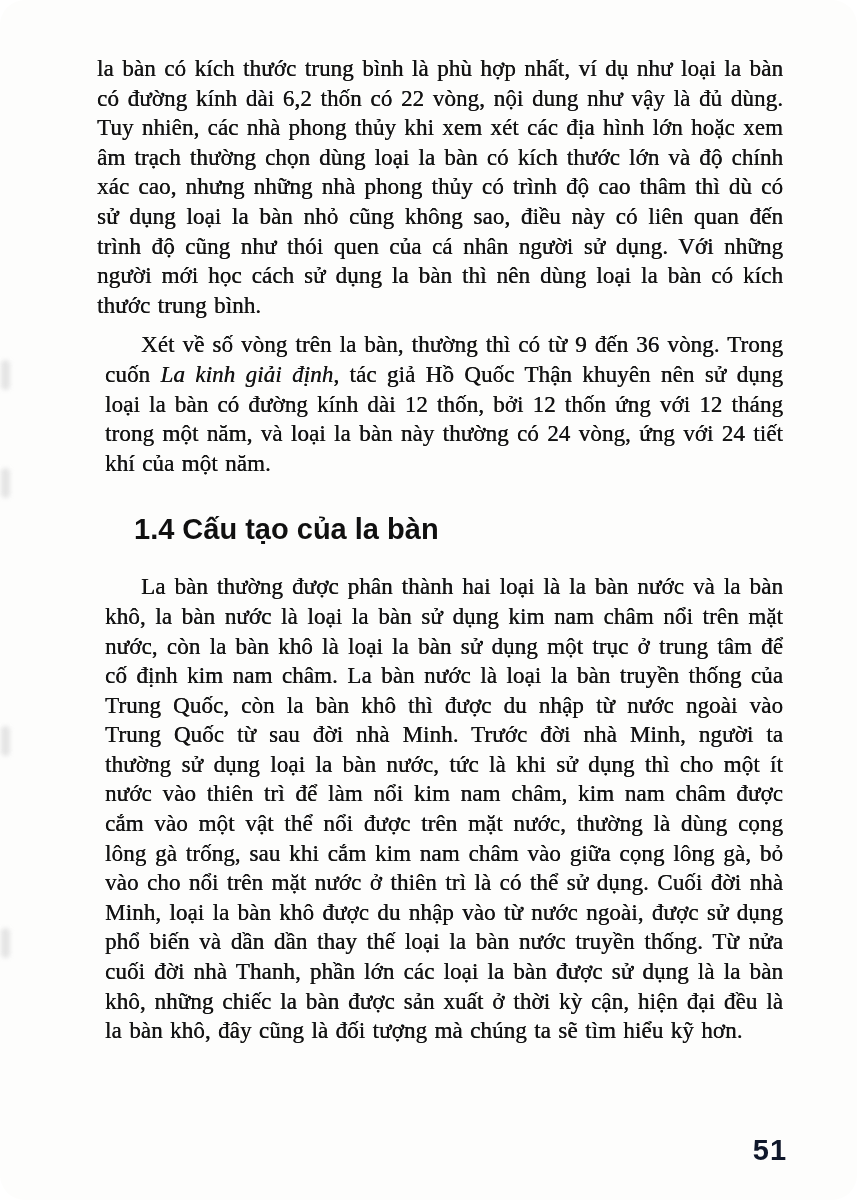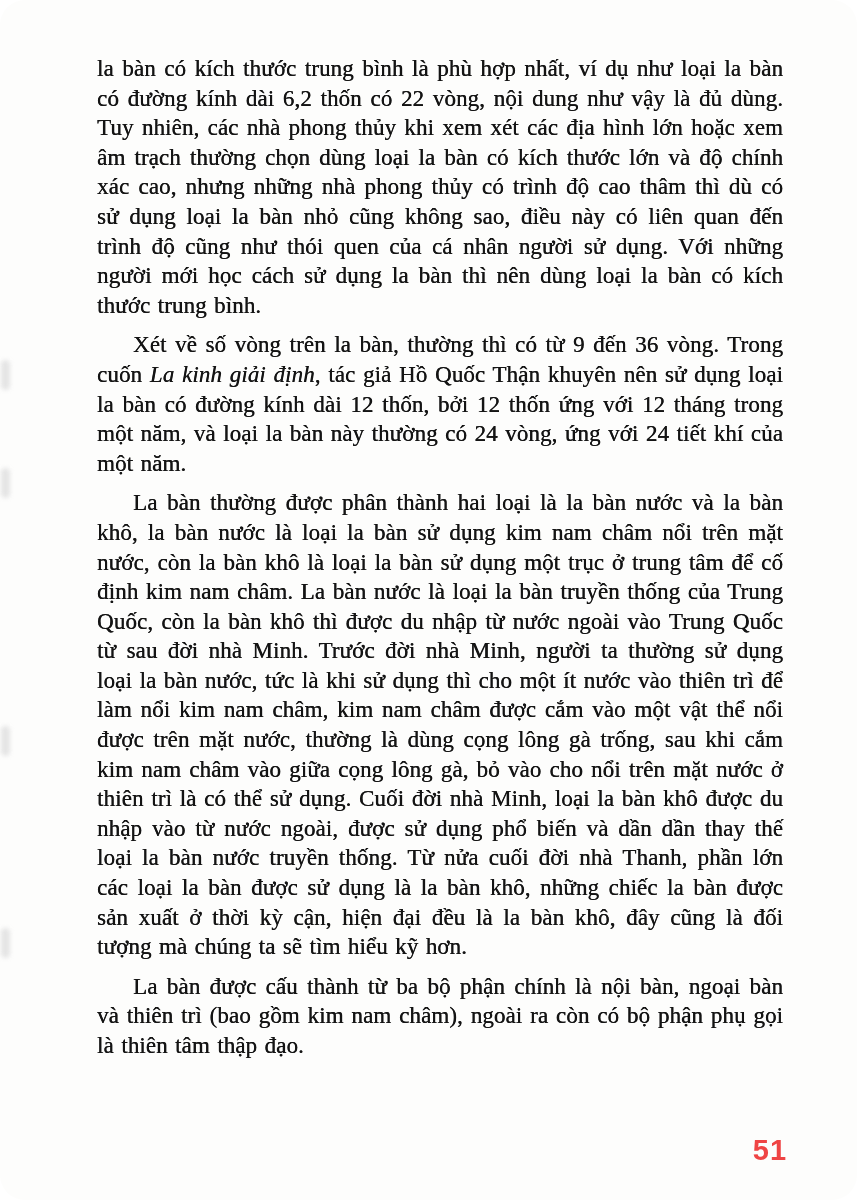--- a/index.html
+++ b/index.html
@@ -48,20 +48,21 @@
     letter-spacing: 0.1px;
     word-spacing: 1.5px;
     
     text-shadow: 0.35px 0 0 currentColor;
   }
   .para {
     margin: 0;
   }
   .para.indent {
     text-indent: 36px;
+    margin-left: 8px;
   }
   .para + .para {
     margin-top: 10px;
   }
   .section-heading {
     font-family: "Liberation Sans", "DejaVu Sans", sans-serif;
     font-weight: bold;
     font-size: 29px;
     line-height: 34px;
     margin: 34px 0 26px 0;
@@ -78,41 +79,41 @@
   .page-number {
     position: absolute;
     left: 746px;
     top: 1134px;
     width: 48px;
     text-align: center;
     font-family: "Liberation Sans", "DejaVu Sans", sans-serif;
     font-weight: bold;
     font-size: 29px;
     letter-spacing: 1px;
-    color: #ef4444;
+    color: #0f172a;
   }
 </style>
 </head>
 <body>
 
 <div class="page">
 
   <div class="scan-mark m1"></div>
   <div class="scan-mark m2"></div>
   <div class="scan-mark m3"></div>
   <div class="scan-mark m4"></div>
 
   <main class="text-block">
 
     <p class="para">la bàn có kích thước trung bình là phù hợp nhất, ví dụ như loại la bàn có đường kính dài 6,2 thốn có 22 vòng, nội dung như vậy là đủ dùng. Tuy nhiên, các nhà phong thủy khi xem xét các địa hình lớn hoặc xem âm trạch thường chọn dùng loại la bàn có kích thước lớn và độ chính xác cao, nhưng những nhà phong thủy có trình độ cao thâm thì dù có sử dụng loại la bàn nhỏ cũng không sao, điều này có liên quan đến trình độ cũng như thói quen của cá nhân người sử dụng. Với những người mới học cách sử dụng la bàn thì nên dùng loại la bàn có kích thước trung bình.</p>
 
     <p class="para indent"><span>Xét về số vòng trên la bàn, thường thì có từ 9 đến 36 vòng. Trong cuốn </span><em class="book-title-italic">La kinh giải định</em><span>, tác giả Hồ Quốc Thận khuyên nên sử dụng loại la bàn có đường kính dài 12 thốn, bởi 12 thốn ứng với 12 tháng trong một năm, và loại la bàn này thường có 24 vòng, ứng với 24 tiết khí của một năm.</span></p>
 
+    <h2 class="section-heading">1.4 Cấu tạo của la bàn</h2>
 
     <p class="para indent">La bàn thường được phân thành hai loại là la bàn nước và la bàn khô, la bàn nước là loại la bàn sử dụng kim nam châm nổi trên mặt nước, còn la bàn khô là loại la bàn sử dụng một trục ở trung tâm để cố định kim nam châm. La bàn nước là loại la bàn truyền thống của Trung Quốc, còn la bàn khô thì được du nhập từ nước ngoài vào Trung Quốc từ sau đời nhà Minh. Trước đời nhà Minh, người ta thường sử dụng loại la bàn nước, tức là khi sử dụng thì cho một ít nước vào thiên trì để làm nổi kim nam châm, kim nam châm được cắm vào một vật thể nổi được trên mặt nước, thường là dùng cọng lông gà trống, sau khi cắm kim nam châm vào giữa cọng lông gà, bỏ vào cho nổi trên mặt nước ở thiên trì là có thể sử dụng. Cuối đời nhà Minh, loại la bàn khô được du nhập vào từ nước ngoài, được sử dụng phổ biến và dần dần thay thế loại la bàn nước truyền thống. Từ nửa cuối đời nhà Thanh, phần lớn các loại la bàn được sử dụng là la bàn khô, những chiếc la bàn được sản xuất ở thời kỳ cận, hiện đại đều là la bàn khô, đây cũng là đối tượng mà chúng ta sẽ tìm hiểu kỹ hơn.</p>
 
-    <p class="para indent">La bàn được cấu thành từ ba bộ phận chính là nội bàn, ngoại bàn và thiên trì (bao gồm kim nam châm), ngoài ra còn có bộ phận phụ gọi là thiên tâm thập đạo.</p>
 
   </main>
 
   <div class="page-number">51</div>
 
 </div>
 
 </body></html>

